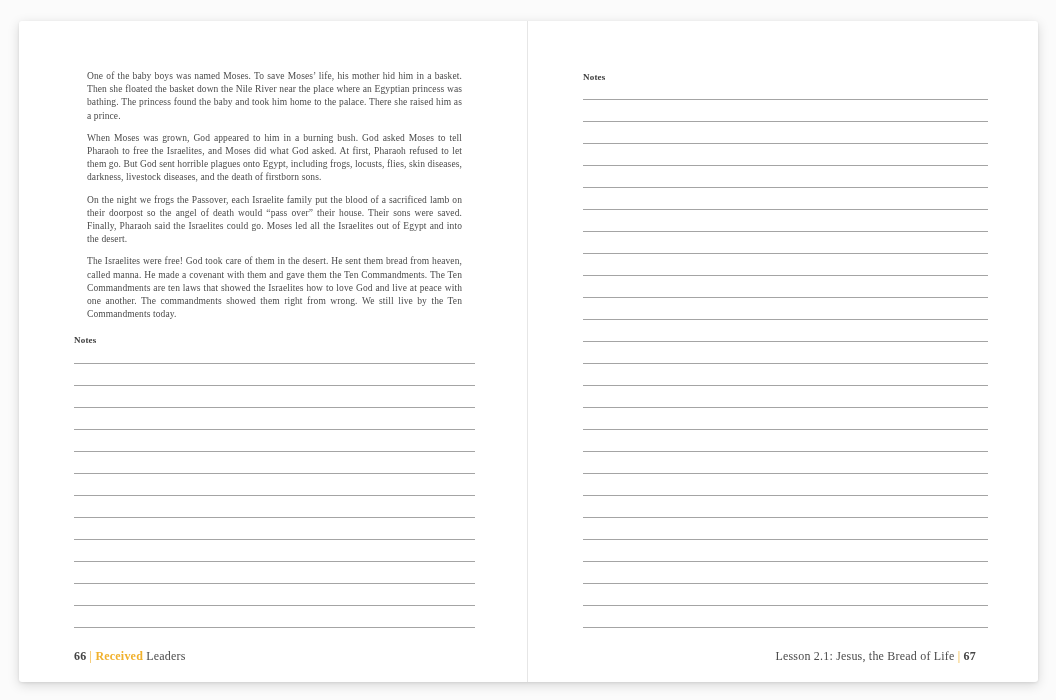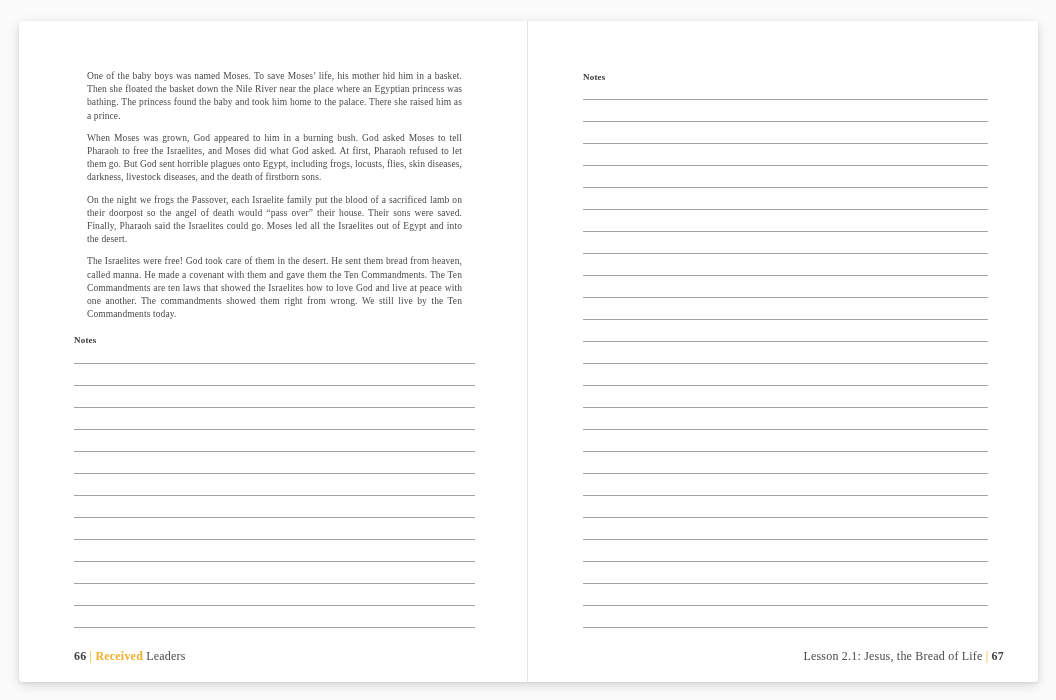--- a/index.html
+++ b/index.html
@@ -69,21 +69,21 @@
 
   .footer {
     position: absolute;
     top: 628px;
     font-size: 12px;
     color: #4b4b4b;
     letter-spacing: 0.2px;
     white-space: nowrap;
   }
   .footer-left  { left: 55px; }
-  .footer-right { right: 34px; text-align: right; }
+  .footer-right { right: 62px; text-align: right; }
   .footer .gold { color: #f1b12c; }
   .footer .bold { font-weight: bold; }
   .footer .pagenum { font-weight: bold; color: #454545; }
 </style>
 </head>
 <body>
 
 <div class="canvas">
   <div class="sheet">
 

